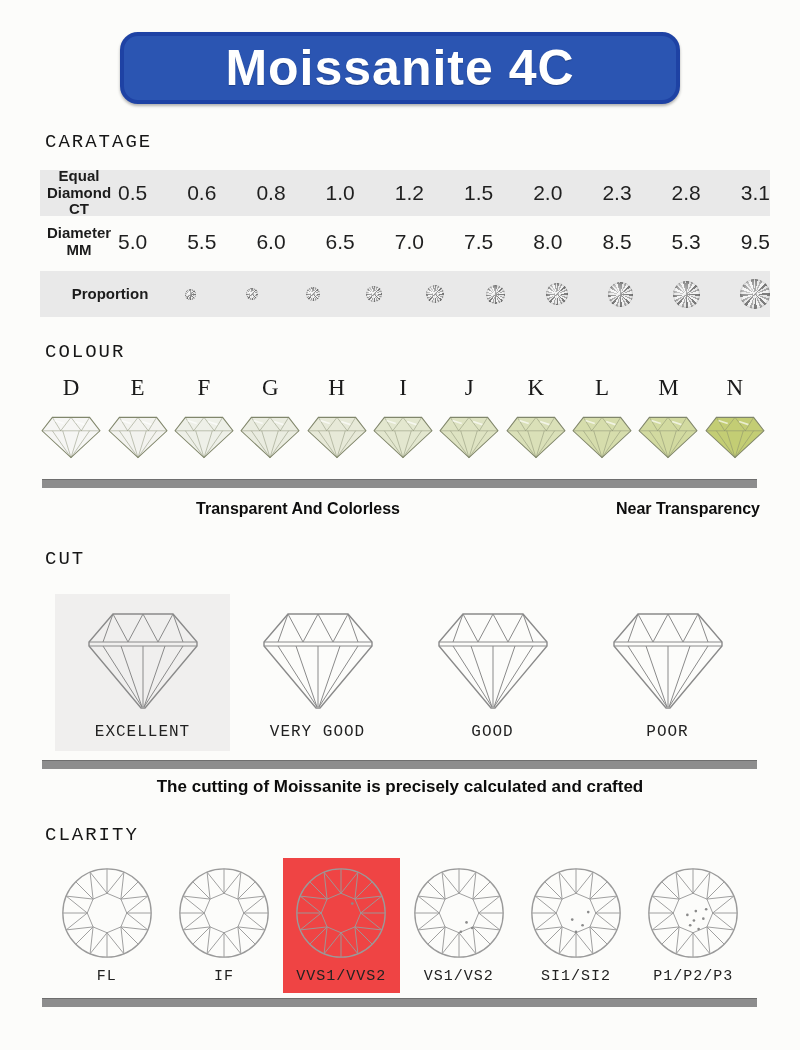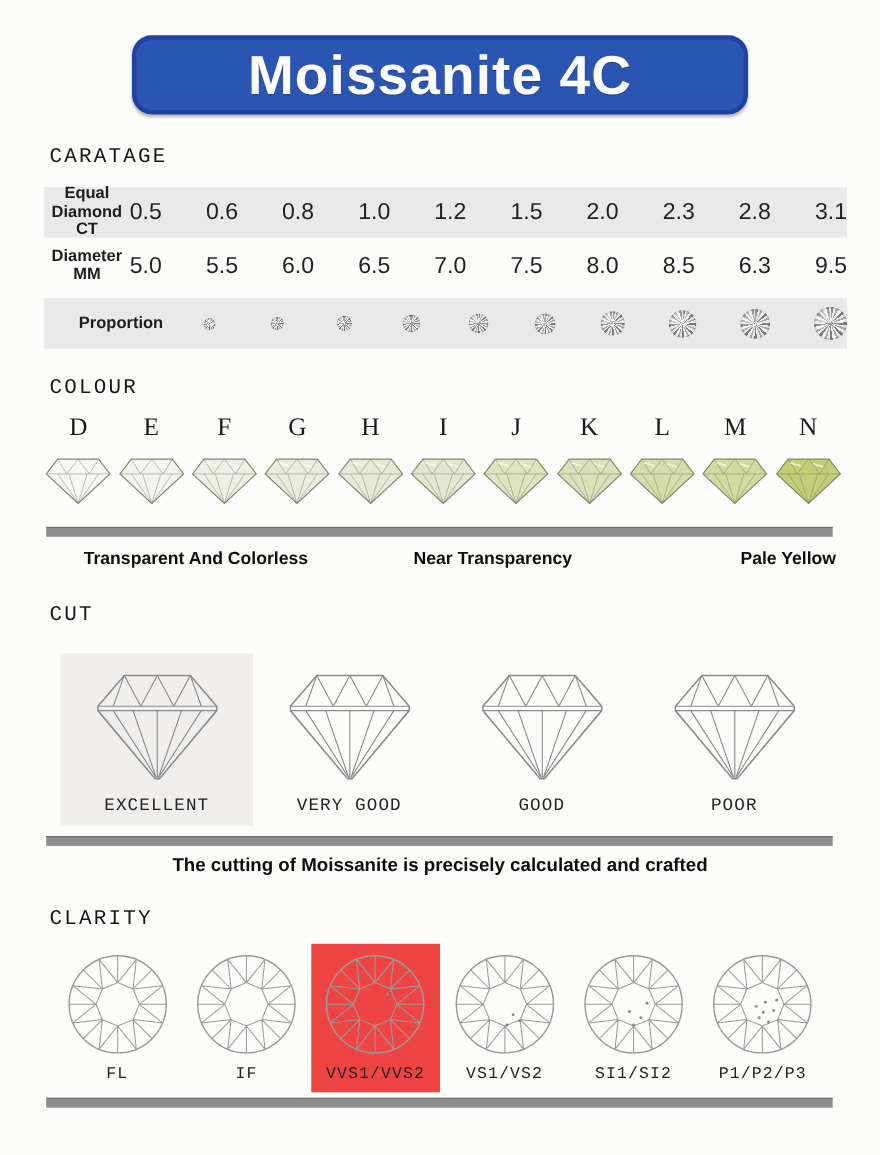--- a/index.html
+++ b/index.html
@@ -132,21 +132,21 @@
     </div>
     <div class="cvals" id="diam-vals">
         <div class="cell num">5.0</div>
         <div class="cell num">5.5</div>
         <div class="cell num">6.0</div>
         <div class="cell num">6.5</div>
         <div class="cell num">7.0</div>
         <div class="cell num">7.5</div>
         <div class="cell num">8.0</div>
         <div class="cell num">8.5</div>
-        <div class="cell num">6.3</div>
+        <div class="cell num">5.3</div>
         <div class="cell num">9.5</div>
       </div>
   </div>
   <div class="crow shade row-prop">
     <div class="clabel">
       <div>Proportion</div>
     </div>
     <div class="cvals" id="prop-vals">
         <div class="cell stone-cell">
           <div class="stone" style="height: 11px; width: 11px;"></div>
@@ -252,21 +252,20 @@
       <svg viewBox="0 0 60 46" width="62" height="48" style="color:#c3cd74">
         <use href="#gem-side"></use>
       </svg>
     </div>
   </div>
 <div class="bar" id="colour-bar"></div>
 
 <div class="bands">
   <div class="band">Transparent And Colorless</div>
   <div class="band">Near Transparency</div>
-  <div class="band">Pale Yellow</div>
 </div>
 
 <h2 class="sec" id="h-cut">CUT</h2>
 
 <div class="cut-row" id="cut-row">
     <div class="cut-item hl">
       <svg viewBox="0 0 120 104" width="122" height="104">
         <use href="#gem-cut"></use>
       </svg>
       <div class="cut-label">EXCELLENT</div>

